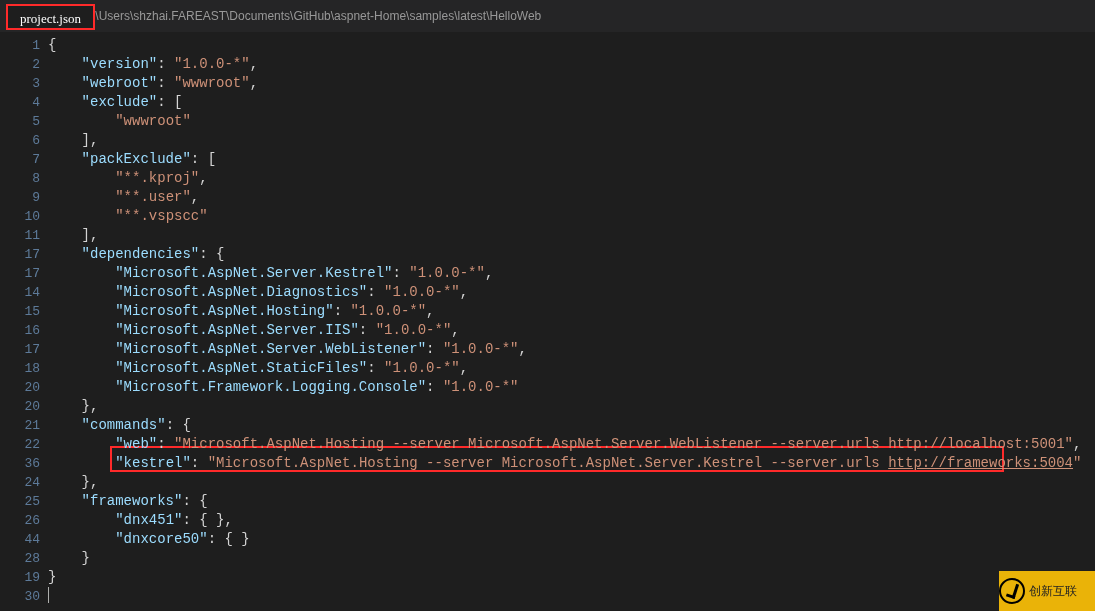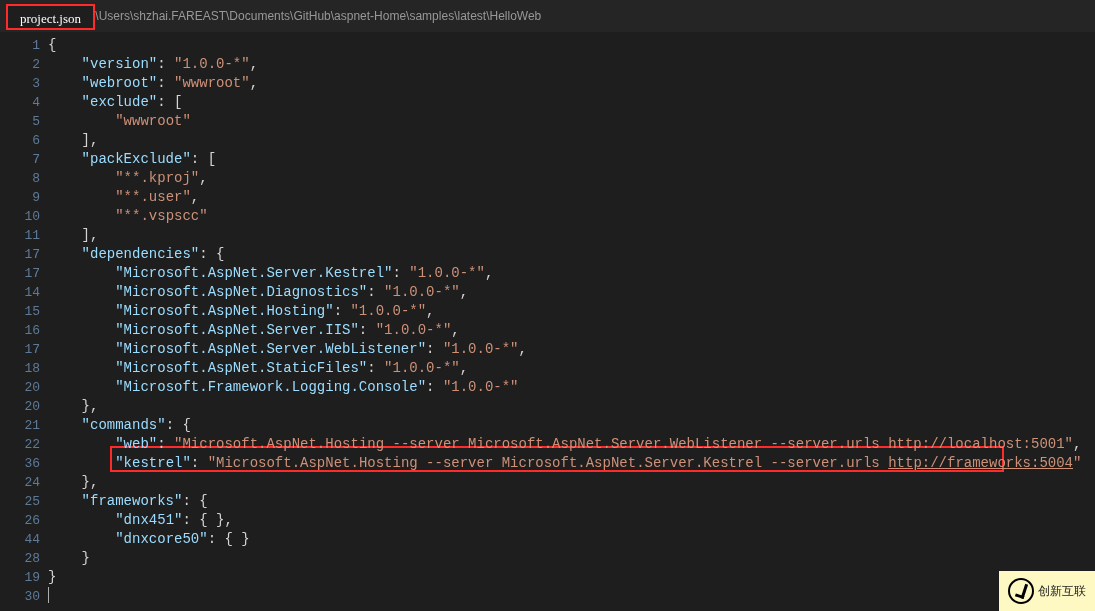--- a/index.html
+++ b/index.html
@@ -90,24 +90,23 @@
   }
   .highlight-box {
     position: absolute;
     border: 2px solid #ff2a2a;
     pointer-events: none;
   }
   .watermark {
     position: absolute;
     right: 0; bottom: 0;
     width: 96px; height: 40px;
-    background: #fef9c3;
+    background: #eab308;
     display: flex;
     align-items: center;
-    justify-content: center;
     z-index: 10;
   }
   .watermark .logo {
     width: 22px; height: 22px;
     border: 2px solid #000;
     border-radius: 50%;
     position: relative;
     flex: 0 0 auto;
     margin-right: 4px;
   }

